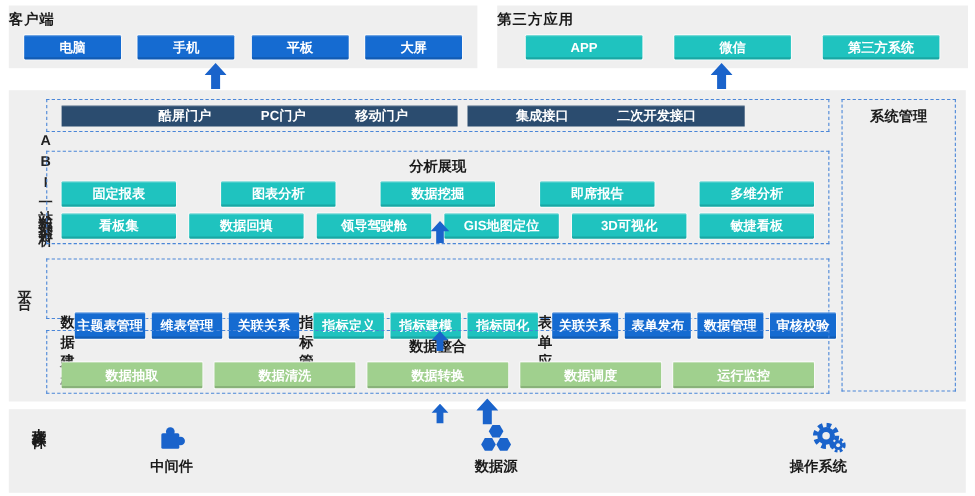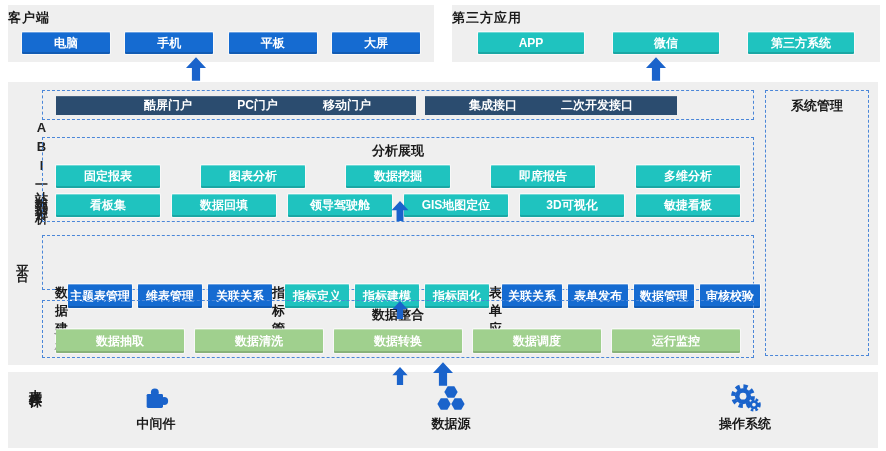--- a/index.html
+++ b/index.html
@@ -78,21 +78,21 @@
   #arrow-client { left:186px; top:57px; height:24px; }
   #arrow-wechat { left:646px; top:57px; height:24px; }
   #arrow-portal   { left:382px; top:119px; height:20px; }
   #arrow-analysis { left:382px; top:219px; height:18px; }
   #arrow-modeling { left:382px; top:285px; height:18px; }
   #arrow-source   { left:433px; top:362px; height:24px; }
 
   .support-item { position:absolute; top:12px; width:120px; text-align:center; }
   #support-middleware { left:88px; }
   #support-datasource { left:383px; }
-  #support-os { left:677px; }
+  #support-os { left:642px;text-align:right; }
   .support-icon { height:28px; color:var(--arrow,#1a63cb); }
   .support-icon svg { height:28px; }
   .support-label { margin-top:3px; font-size:13px; font-weight:bold; color:#1a1a1a; }
 </style>
 </head>
 <body>
 
 <div id="stage">
 
   <div class="panel" id="panel-client">

